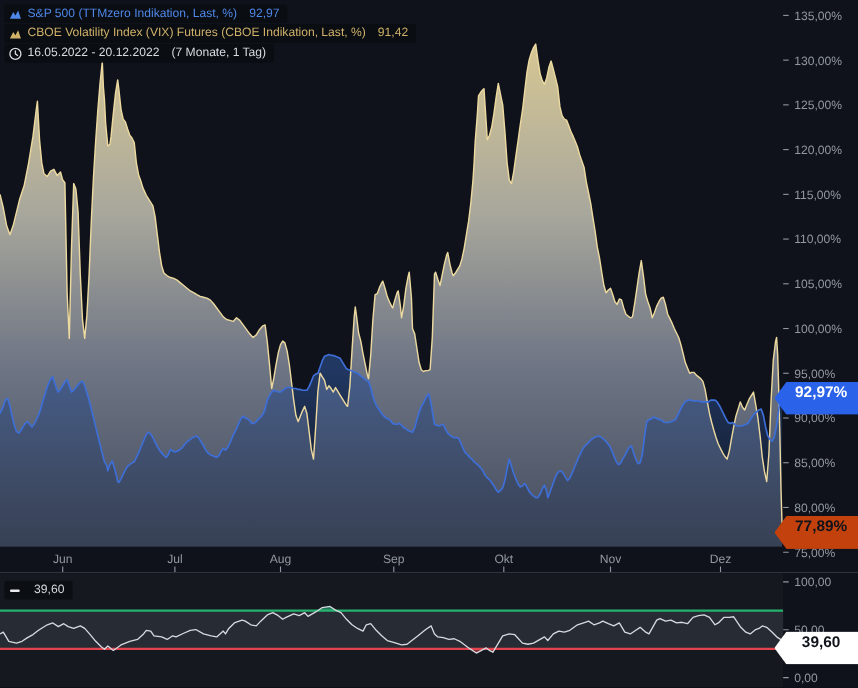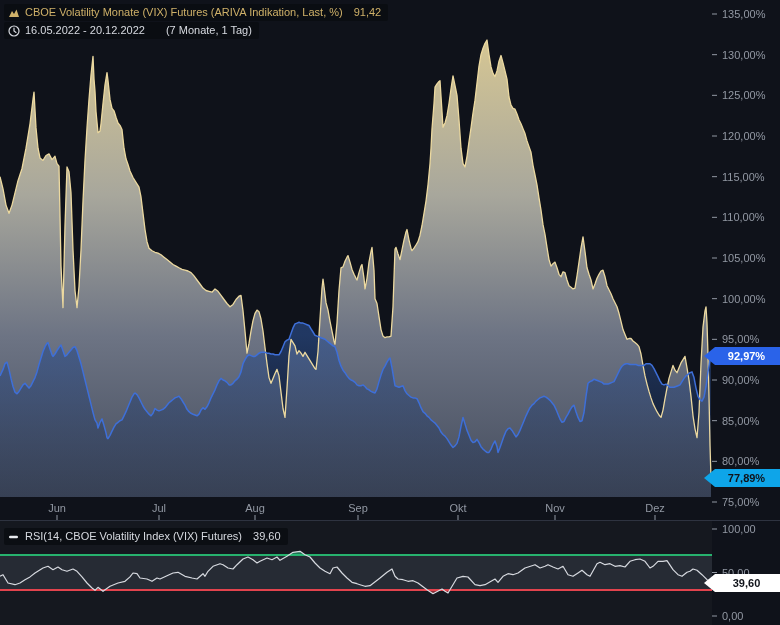--- a/index.html
+++ b/index.html
@@ -9,25 +9,25 @@
   .legend{position:absolute;left:4px;top:4px;z-index:5;}
   .lrow{display:flex;align-items:center;gap:5px;background:rgba(10,12,17,0.82);
         padding:2px 7px 2px 4px;margin-bottom:1px;width:max-content;border-radius:2px;
         font-size:11px;line-height:13px;}
   .licon{flex:0 0 auto;display:block;}
   .lval{margin-left:6px;font-weight:400;}
   .c-blue{color:#4e87e8;}
   .c-gold{color:#cfb169;}
   .c-white{color:#d7dae0;}
   .rsi-legend{position:absolute;left:4px;top:528px;z-index:5;}
-  .badge{position:absolute;left:704px;width:76px;height:18px;line-height:18px;z-index:6;
-         font-size:11px;font-weight:700;text-align:center;padding-left:9px;box-sizing:border-box;
+  .badge{position:absolute;left:704px;width:76px;height:30px;line-height:18px;z-index:6;
+         font-size:14px;font-weight:700;text-align:center;padding-left:9px;box-sizing:border-box;
          clip-path:polygon(11px 0,100% 0,100% 100%,11px 100%,0 50%);}
   .badge-sp500{top:347px;background:#2a63e9;color:#ffffff;}
-  .badge-vix{top:469px;background:#0ea5e9;color:#10131a;}
+  .badge-vix{top:469px;background:#c2410c;color:#10131a;}
   .badge-rsi{top:574px;background:#ffffff;color:#10131a;}
 </style>
 </head>
 <body>
 
 <div class="stage">
 
   <svg id="chart-svg" width="780" height="625">
       <defs>
         <linearGradient id="goldGrad" gradientUnits="userSpaceOnUse" x1="0" y1="30" x2="0" y2="500">
@@ -117,41 +117,47 @@
         <text x="555" y="512" fill="#9298a3" font-size="11" text-anchor="middle" font-family="&quot;Liberation Sans&quot;,&quot;DejaVu Sans&quot;,sans-serif">Nov</text>
         <line x1="555" y1="515" x2="555" y2="520" stroke="#9298a3" stroke-width="1"></line>
         <text x="655" y="512" fill="#9298a3" font-size="11" text-anchor="middle" font-family="&quot;Liberation Sans&quot;,&quot;DejaVu Sans&quot;,sans-serif">Dez</text>
         <line x1="655" y1="515" x2="655" y2="520" stroke="#9298a3" stroke-width="1"></line>
       </g>
     </svg>
 
   <div class="legend">
     <div class="lrow">
       <svg class="licon" width="12" height="12" viewBox="0 0 12 12">
+          <path d="M1 10 L4 4 L6 7 L8.5 2.5 L11 10 Z" fill="#4e87e8"></path>
+        </svg>
+      <span class="c-blue">S&amp;P 500 (TTMzero Indikation, Last, %)</span>
+      <span class="lval c-blue">92,97</span>
+    </div>
+    <div class="lrow">
+      <svg class="licon" width="12" height="12" viewBox="0 0 12 12">
           <path d="M1 10 L4 4 L6 7 L8.5 2.5 L11 10 Z" fill="#cfb169"></path>
         </svg>
-      <span class="c-gold">CBOE Volatility Monate (VIX) Futures (ARIVA Indikation, Last, %)</span>
+      <span class="c-gold">CBOE Volatility Index (VIX) Futures (CBOE Indikation, Last, %)</span>
       <span class="lval c-gold">91,42</span>
     </div>
     <div class="lrow">
       <svg class="licon" width="12" height="12" viewBox="0 0 12 12">
           <circle cx="6" cy="6" r="5" fill="none" stroke="#d7dae0" stroke-width="1.2"></circle>
           <path d="M6 3.2 V6 L8 7.4" fill="none" stroke="#d7dae0" stroke-width="1.2" stroke-linecap="round"></path>
         </svg>
       <span class="c-white">16.05.2022 - 20.12.2022</span>
-      <span class="c-white" style="margin-left:16px">(7 Monate, 1 Tag)</span>
+      <span class="c-white" style="margin-left:6px">(7 Monate, 1 Tag)</span>
     </div>
   </div>
 
   <div class="rsi-legend">
     <div class="lrow">
       <svg class="licon" width="12" height="12" viewBox="0 0 12 12">
           <rect x="1" y="4.8" width="9" height="2.4" rx="1.2" fill="#e8eaee"></rect>
         </svg>
-      <span class="c-white">RSI(14, CBOE Volatility Index (VIX) Futures)</span>
       <span class="lval c-white">39,60</span>
     </div>
   </div>
 
   <div class="badge badge-sp500">92,97%</div>
   <div class="badge badge-vix">77,89%</div>
   <div class="badge badge-rsi">39,60</div>
 
 </div>
 

